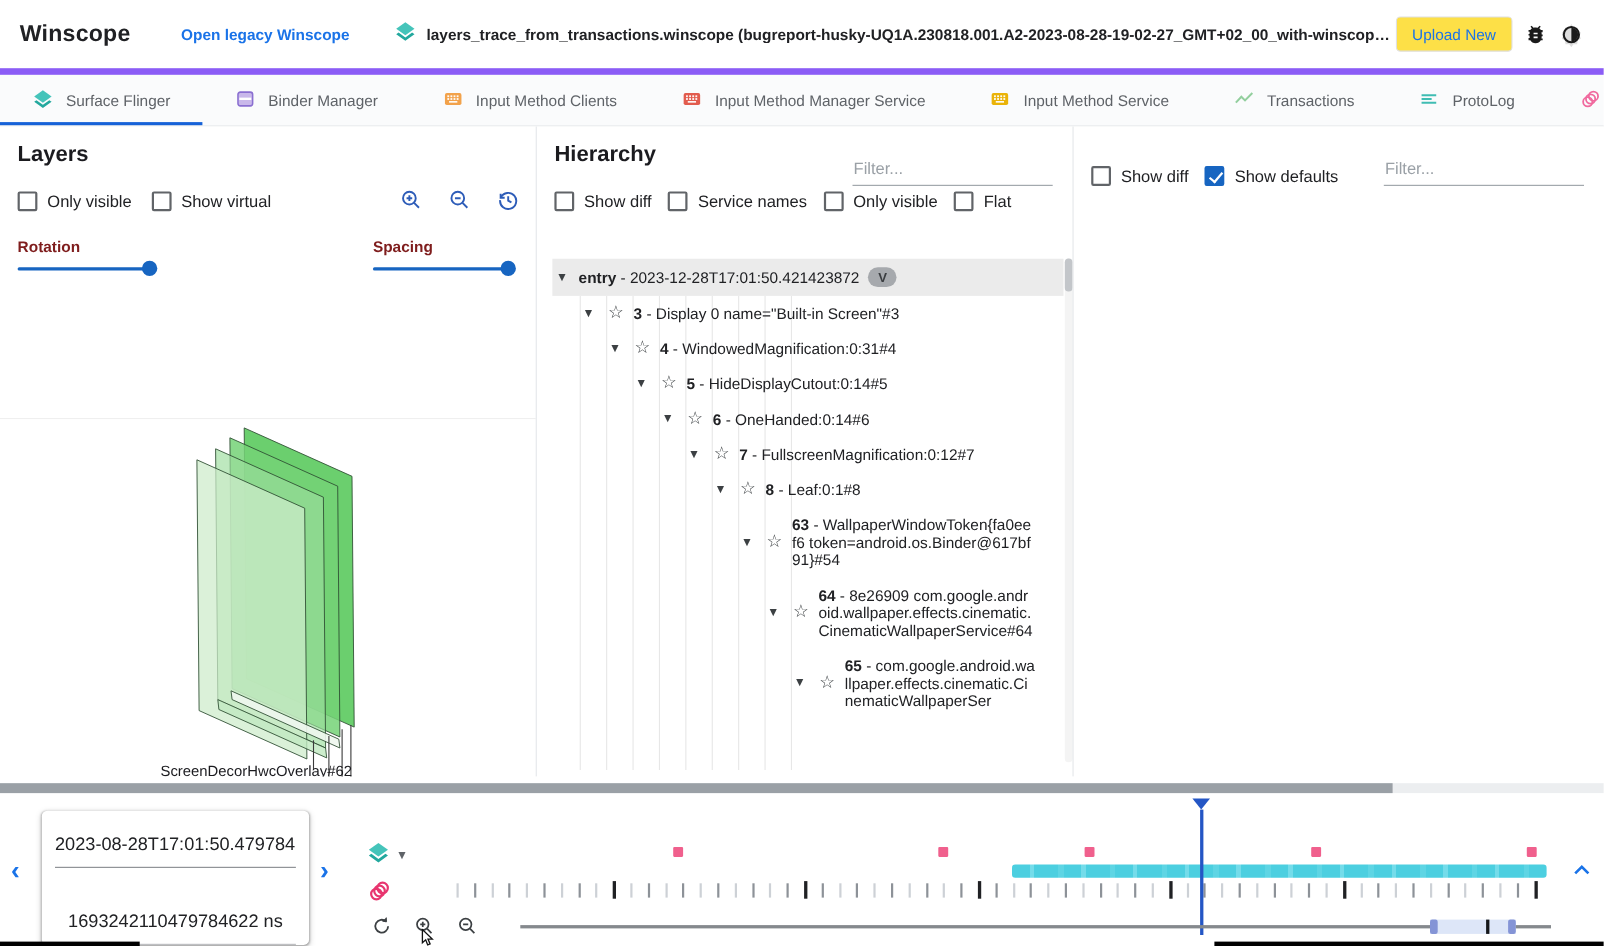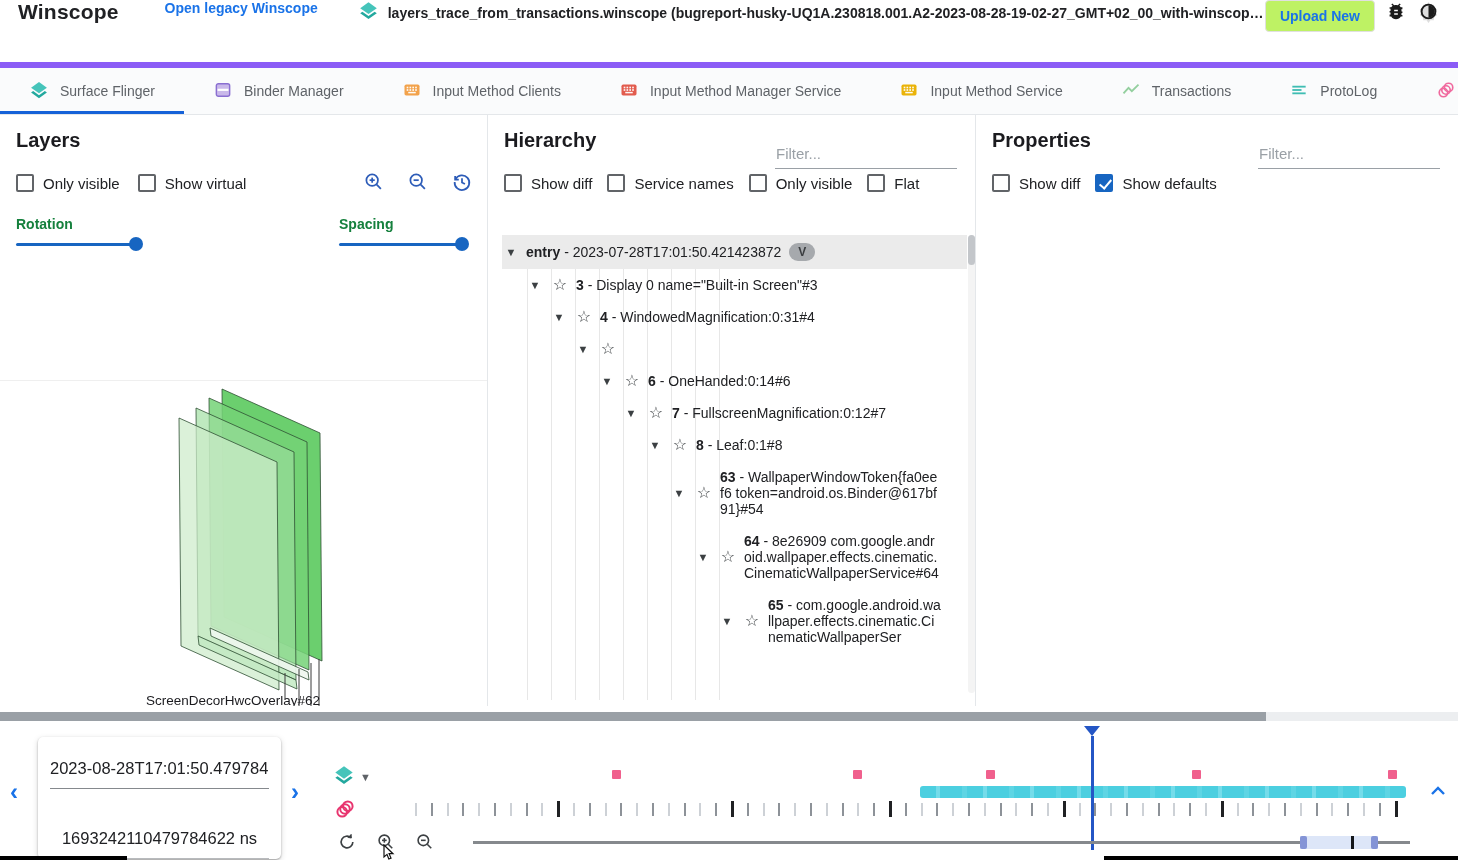--- a/index.html
+++ b/index.html
@@ -2,27 +2,27 @@
 <html><head>
 <meta charset="utf-8">
 <style>
   * { box-sizing: border-box; margin: 0; padding: 0; }
   html,body { width:1458px; height:860px; overflow:hidden; background:#fff;
     font-family:"Liberation Sans", sans-serif; color:#202124; }
   .page { position:relative; width:1458px; height:860px; background:#fff; }
 
   
   .header { position:absolute; top:0; left:0; right:0; height:62px; display:flex;
-    align-items:flex-start; padding:0 18px; background:#fff; }
+    align-items:center; padding:0 18px; background:#fff; }
   .app-title { font-size:21px; font-weight:bold; letter-spacing:.2px; }
   .legacy-link { margin-left:46px; font-size:14px; font-weight:bold; color:#1a73e8; cursor:pointer; white-space:nowrap; }
   .file-chip { display:flex; align-items:center; gap:9px; margin-left:40px; min-width:0; }
   .file-name { font-size:14px; font-weight:bold; color:#202124; white-space:nowrap; overflow:hidden; text-overflow:ellipsis; max-width:880px; }
   .header-spacer { flex:1; }
-  .upload-btn { border:1px solid #e0e0e0; background:#bef264; color:#1a73e8; font-weight:bold;
+  .upload-btn { border:1px solid #e0e0e0; background:#fde047; color:#1a73e8; font-weight:normal;
     font-size:14px; padding:7px 14px; border-radius:4px; cursor:pointer; white-space:nowrap; font-family:inherit; }
   .hdr-icon { margin-left:10px; display:flex; align-items:center; cursor:pointer; }
 
   
   .tabbar { position:absolute; top:62px; left:0; right:0; height:53px; display:flex;
     background:#fafbfc; border-top:6px solid #8b5cf6; border-bottom:1px solid #e4e7ea; overflow:hidden; }
   .tab { position:relative; display:flex; align-items:center; gap:11px; padding:0 29px;
     font-size:14px; color:#5f6368; font-weight:500; white-space:nowrap; cursor:pointer; }
   .tab.active::after { content:""; position:absolute; left:0; right:0; bottom:0; height:3px; background:#1662d8; }
 
@@ -44,21 +44,21 @@
   .check.on .box { background:#1765c1; border-color:#1765c1; }
   .check.on .box::after { content:""; position:absolute; left:5px; top:1px; width:5px; height:10px;
     border:solid #fff; border-width:0 2.5px 2.5px 0; transform:rotate(40deg); }
   .check-label { font-size:15px; color:#202124; }
 
   
   .layers-tools { position:absolute; top:56px; right:14px; display:flex; gap:22px; }
   .tool-btn { cursor:pointer; display:flex; }
   .sliders { display:flex; justify-content:space-between; margin-top:24px; padding-right:4px; }
   .slider-block { width:130px; }
-  .slider-label { font-size:14px; font-weight:bold; color:#15803d; }
+  .slider-label { font-size:14px; font-weight:bold; color:#7f1d1d; }
   .slider-track { position:relative; height:14px; margin-top:5px; }
   .slider-line { position:absolute; top:6px; left:0; height:3px; background:#1765c1; border-radius:2px; }
   .slider-thumb { position:absolute; top:0; width:14px; height:14px; border-radius:50%; background:#1765c1; cursor:pointer; }
   .scene { position:absolute; left:0; top:265px; width:487px; height:330px; border-top:1px solid #efefef; }
   .layer-labels { position:absolute; left:14px; top:578px; width:306px; text-align:right;
     font-size:13.5px; line-height:15.5px; color:#1b1b1f; }
   .display-btns { position:absolute; left:15px; top:659px; display:flex; gap:12px; }
   .display-btn { width:63px; height:32px; background:#1765c1; color:#fff; border:none; border-radius:4px;
     font-size:14px; font-weight:bold; cursor:pointer; box-shadow:0 1px 3px rgba(0,0,0,.3); font-family:inherit; }
 
@@ -353,35 +353,36 @@
             <div style="left: 73px;"></div>
             <div style="left: 97px;"></div>
             <div style="left: 121px;"></div>
             <div style="left: 145px;"></div>
             <div style="left: 169px;"></div>
             <div style="left: 193px;"></div>
             <div style="left: 217px;"></div>
           </div>
         <div class="trow selected ind-0">
           <span class="arrow">▼</span>
-          <span class="tlabel"><b>entry</b> <span>- 2023-07-28T17:01:50.421423872</span><span class="chip">V</span></span>
+          <span class="tlabel"><b>entry</b> <span>- 2023-12-28T17:01:50.421423872</span><span class="chip">V</span></span>
         </div>
         <div class="trow ind-1">
           <span class="arrow">▼</span>
             <span class="star">☆</span>
           <span class="tlabel"><b>3</b> <span>- Display 0 name="Built-in Screen"#3</span></span>
         </div>
         <div class="trow ind-2">
           <span class="arrow">▼</span>
             <span class="star">☆</span>
           <span class="tlabel"><b>4</b> <span>- WindowedMagnification:0:31#4</span></span>
         </div>
         <div class="trow ind-3">
           <span class="arrow">▼</span>
             <span class="star">☆</span>
+          <span class="tlabel"><b>5</b> <span>- HideDisplayCutout:0:14#5</span></span>
         </div>
         <div class="trow ind-4">
           <span class="arrow">▼</span>
             <span class="star">☆</span>
           <span class="tlabel"><b>6</b> <span>- OneHanded:0:14#6</span></span>
         </div>
         <div class="trow ind-5">
           <span class="arrow">▼</span>
             <span class="star">☆</span>
           <span class="tlabel"><b>7</b> <span>- FullscreenMagnification:0:12#7</span></span>
@@ -406,21 +407,20 @@
             <span class="star">☆</span>
           <span class="tlabel"><b>65</b> <span>- com.google.android.wallpaper.effects.cinematic.CinematicWallpaperSer</span></span>
         </div>
       </div>
       <div class="tree-scrollbar">
         <div class="tree-thumb"></div>
       </div>
     </div>
 
     <div class="panel panel-properties">
-      <div class="panel-title">Properties</div>
       <input class="filter-input" placeholder="Filter..." style="">
       <div class="checkrow" style="gap:15px">
         <div class="check">
           <span class="box"></span>
             <span class="check-label">Show diff</span>
         </div>
         <div class="check on">
           <span class="box"></span>
             <span class="check-label">Show defaults</span>
         </div>

